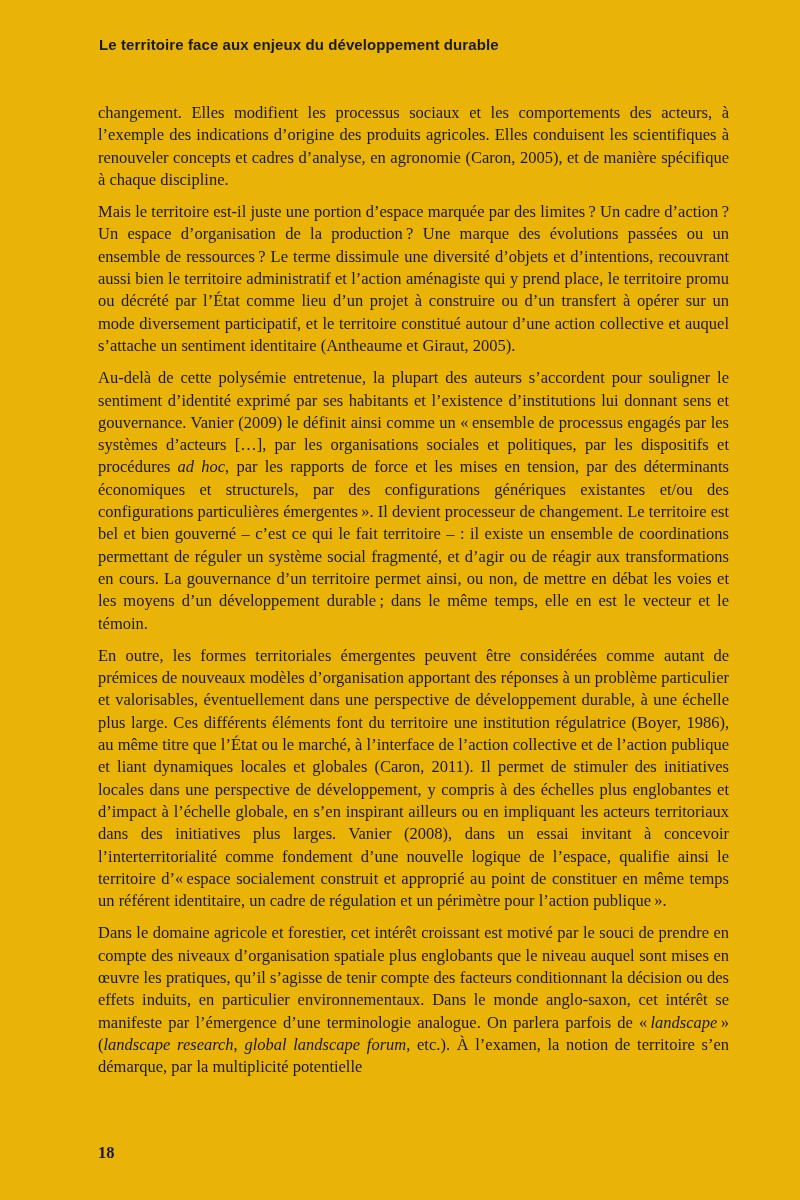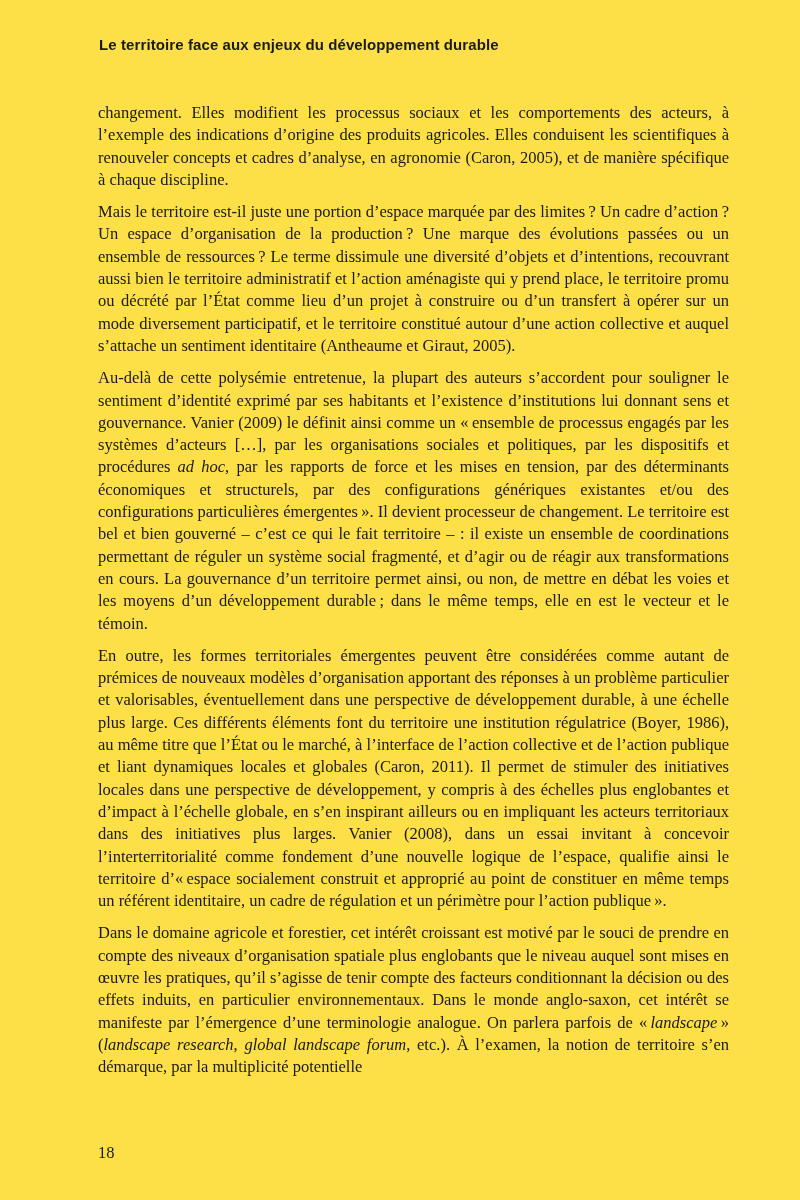--- a/index.html
+++ b/index.html
@@ -4,21 +4,21 @@
 <style>
   html, body {
     margin: 0;
     padding: 0;
     background: #ffffff;
   }
   .book-page {
     position: relative;
     width: 800px;
     height: 1200px;
-    background: #fde047;
+    background: #eab308;
     overflow: hidden;
   }
   .running-header {
     position: absolute;
     left: 99px;
     top: 36px;
     width: 633px;
     font-family: "Liberation Sans", sans-serif;
     font-weight: 700;
     font-size: 15px;
@@ -44,20 +44,21 @@
   }
   .content p:last-child { margin-bottom: 0; }
   .content i { font-style: italic; margin-top: 30px; }
   .page-number {
     position: absolute;
     left: 98px;
     top: 1143px;
     font-family: "Liberation Serif", serif;
     font-size: 16.5px;
     color: #1a1a1a;
+    font-weight: bold;
   }
 </style>
 </head>
 <body>
 
 <div class="book-page">
 
   <div class="running-header">Le territoire face aux enjeux du développement durable</div>
 
   <div class="content">

